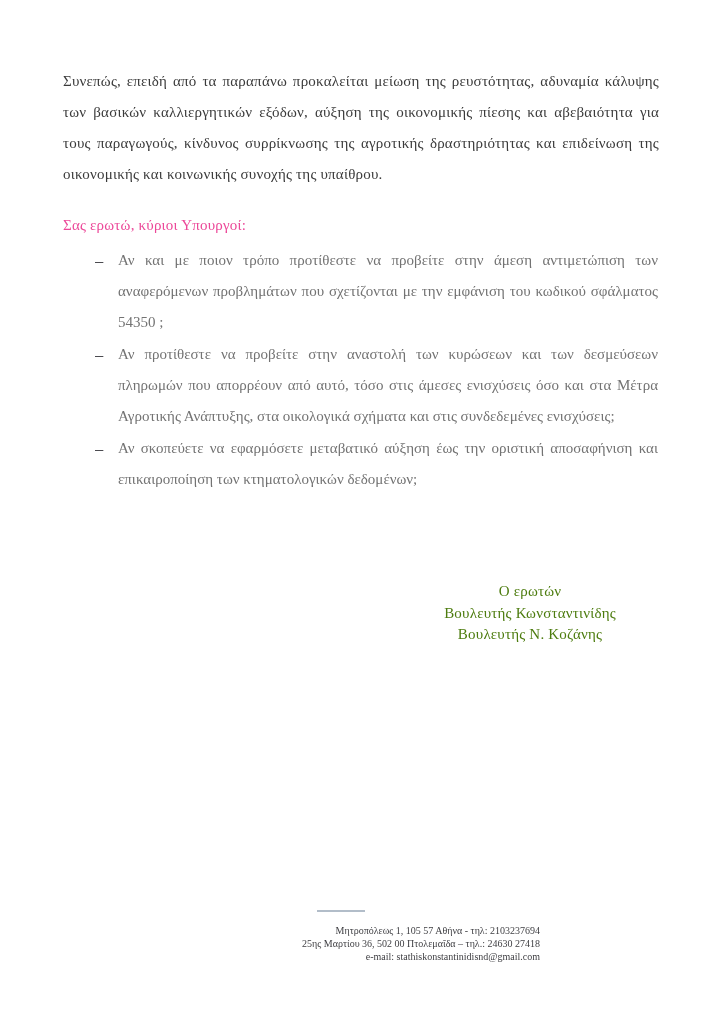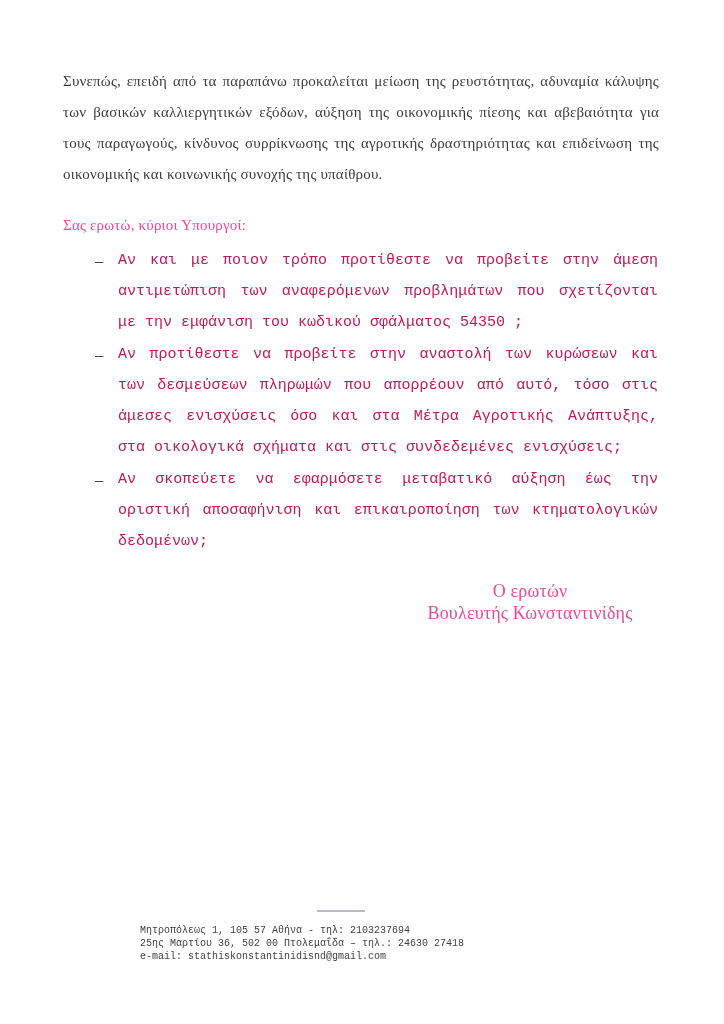--- a/index.html
+++ b/index.html
@@ -59,56 +59,56 @@
   .q-marker {
     flex: 0 0 23px;
     font-family: "Liberation Sans", "DejaVu Sans", sans-serif;
     font-size: 15px;
     line-height: 31px;
     color: #4b4b50;
   }
   .q-text {
     flex: 1 1 auto;
     margin: 0;
-    font-family: Liberation Mono, monospace;
+    font-family: Liberation Serif, serif;
     font-size: 15px;
     line-height: 31px;
-    color: #be185d;
+    color: #737373;
     text-align: justify;
     text-align-last: left;
   }
   
   .signature {
     position: absolute;
     left: 420px;
     top: 581px;
     width: 220px;
     text-align: center;
     font-family: "Liberation Serif", "DejaVu Serif", serif;
-    font-size: 18px;
+    font-size: 15px;
     line-height: 21.5px;
-    color: #ec4899;
+    color: #4d7c0f;
     letter-spacing: 0.2px;
   }
   
   .footer-divider {
     position: absolute;
     left: 317px;
     top: 910px;
     width: 48px;
     height: 2px;
     background: #b2bdc9;
   }
   .footer {
     position: absolute;
     left: 140px;
     top: 924px;
     width: 400px;
-    text-align: left;
-    font-family: Liberation Mono, monospace;
+    text-align: right;
+    font-family: Liberation Serif, serif;
     font-size: 10px;
     line-height: 13.2px;
     color: #3e3e42;
   }
   .footer div { margin: 0; }
 </style>
 </head>
 <body>
 
 <div class="page">
@@ -132,20 +132,21 @@
     <div class="q-item">
       <span class="q-marker">–</span>
       <p class="q-text">Αν σκοπεύετε να εφαρμόσετε μεταβατικό αύξηση έως την οριστική αποσαφήνιση και επικαιροποίηση των κτηματολογικών δεδομένων;</p>
     </div>
 
   </div>
 
   <div class="signature">
     <div>Ο ερωτών</div>
     <div>Βουλευτής Κωνσταντινίδης</div>
+    <div>Βουλευτής Ν. Κοζάνης</div>
   </div>
 
   <div class="footer-divider"></div>
 
   <div class="footer">
     <div>Μητροπόλεως 1, 105 57 Αθήνα - τηλ: 2103237694</div>
     <div>25ης Μαρτίου 36, 502 00 Πτολεμαΐδα – τηλ.: 24630 27418</div>
     <div>e-mail: stathiskonstantinidisnd@gmail.com</div>
   </div>
 

